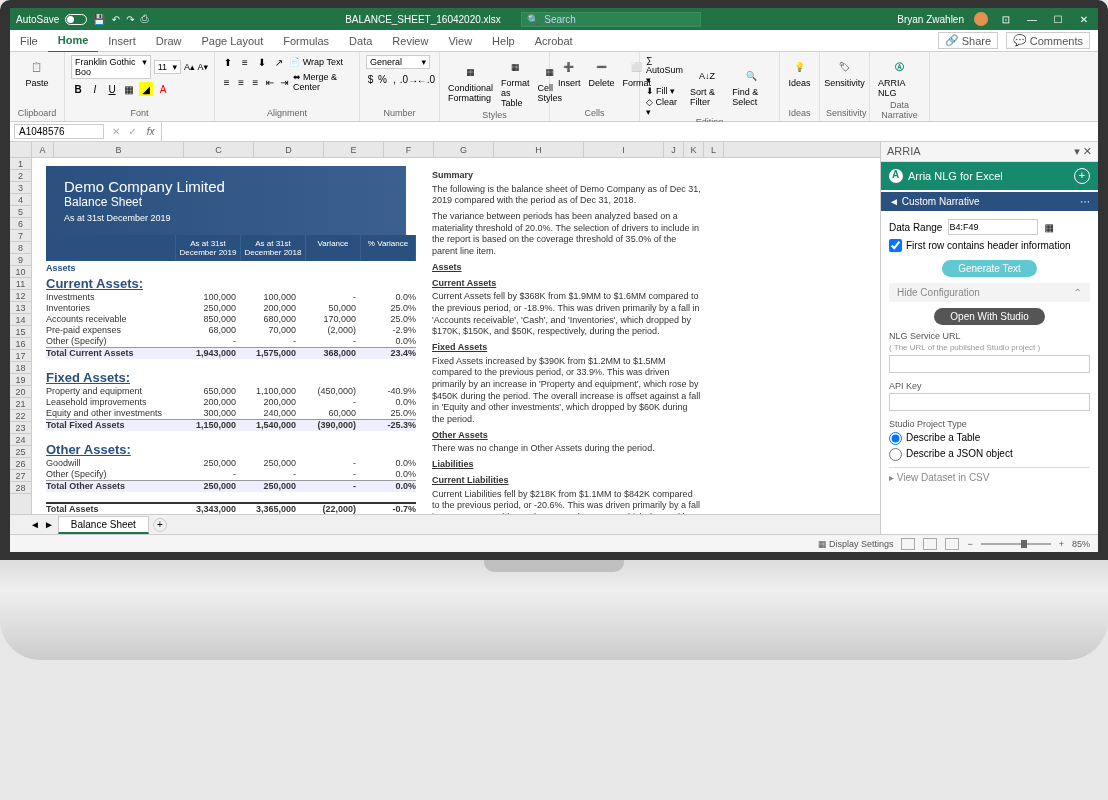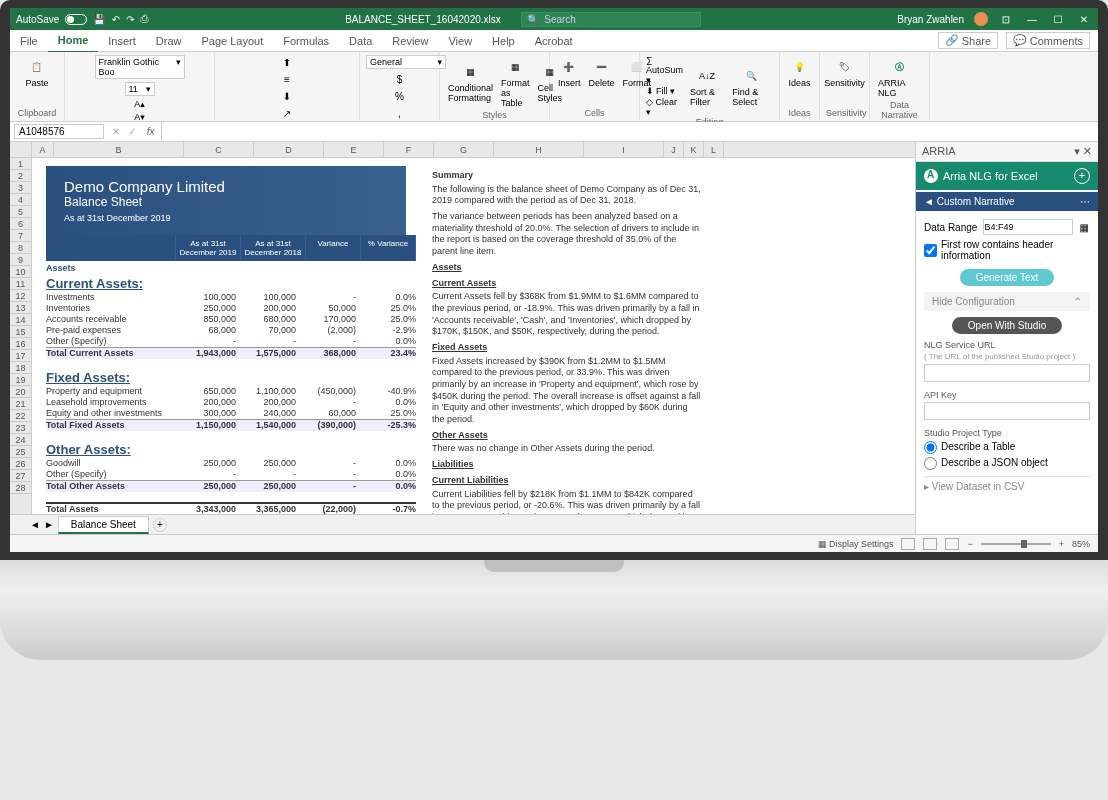--- a/index.html
+++ b/index.html
@@ -30,21 +30,21 @@
 
 .ribbon { height: 70px; background: #f5f5f5; border-bottom: 1px solid #d0d0d0; display: flex; font-size: 9px; }
 .ribbon-group { border-right: 1px solid #e0e0e0; padding: 3px 6px; display: flex; flex-direction: column; justify-content: space-between; }
 .ribbon-group .label { text-align: center; color: #666; font-size: 9px; }
 .rg-body { display:flex; gap:4px; align-items:center; }
 .big-btn { display:flex; flex-direction:column; align-items:center; gap:1px; padding:2px; cursor:pointer; }
 .big-btn .icon { width:20px; height:20px; display:flex; align-items:center; justify-content:center; }
 .font-box { border:1px solid #ccc; background:#fff; font-size:9px; padding:1px 3px; width:90px; display:flex; justify-content:space-between; }
 .size-box { border:1px solid #ccc; background:#fff; font-size:9px; padding:1px 3px; width:30px; display:flex; justify-content:space-between; }
 .tiny { font-size:9px; }
-.mini-row { display:flex; gap:3px; align-items:center;flex-direction:column; }
+.mini-row { display:flex; gap:3px; align-items:center; }
 .icon-sq { width:14px; height:14px; display:inline-flex; align-items:center; justify-content:center; font-size:10px; cursor:pointer; }
 
 
 .formula-bar { height: 20px; background: #fff; border-bottom: 1px solid #d0d0d0; display: flex; align-items: center; font-size: 10px; }
 .name-box { border: 1px solid #ccc; padding: 1px 4px; width: 90px; margin: 0 4px; }
 .fx { padding: 0 6px; color: #666; font-style:italic; }
 
 
 .content { flex: 1; display: flex; overflow: hidden; }
 .sheet-area { flex: 1; display: flex; flex-direction: column; overflow: hidden; position:relative; }
@@ -72,21 +72,21 @@
 .bs-total { border-top:1px solid #999; font-weight:bold; background:#eef; }
 .bs-grand { border-top:2px solid #333; border-bottom:1px solid #333; font-weight:bold; }
 
 
 .narrative { position:absolute; left:400px; top:8px; width:270px; font-size:9px; line-height:1.3; color:#333; }
 .narrative .h { font-weight:bold; margin:4px 0 2px; }
 .narrative .uh { font-weight:bold; text-decoration:underline; margin:4px 0 2px; }
 .narrative p { margin-bottom:4px; }
 
 
-.arria { width: 183px; background: #fff; border-left: 1px solid #ccc; display: flex; flex-direction: column; font-size: 10px; }
+.arria { width: 218px; background: #fff; border-left: 1px solid #ccc; display: flex; flex-direction: column; font-size: 10px; }
 .arria .panel-title { height: 20px; background: #f5f5f5; padding: 3px 6px; font-size: 11px; color:#555; display:flex; justify-content:space-between; border-bottom:1px solid #ddd; }
 .arria .brand { background: #178a6e; color: #fff; padding: 6px 8px; display:flex; align-items:center; justify-content:space-between; font-size:11px; }
 .arria .brand-left { display:flex; align-items:center; gap:5px; }
 .arria .brand .logo { width:14px; height:14px; background:#fff; border-radius:50%; position:relative; }
 .arria .brand .logo::after { content:'A'; color:#178a6e; font-size:10px; position:absolute; left:3px; top:0; font-weight:bold; }
 .arria .plus-c { width:16px; height:16px; border:1.5px solid #fff; border-radius:50%; text-align:center; line-height:13px; }
 .arria .dropdown { background: #2a5080; color: #fff; padding: 4px 8px; display:flex; justify-content:space-between; font-size:10px; margin-top:2px; }
 .arria .body { padding: 8px; flex:1; overflow:auto; }
 .arria .field-row { display:flex; align-items:center; gap:6px; margin-bottom:4px; }
 .arria input[type=text] { border:1px solid #ccc; padding:2px 0; font-size:9px; width:90px; }
@@ -218,21 +218,21 @@
         <span class="icon-sq">≡</span>
         <span class="icon-sq">⇤</span>
         <span class="icon-sq">⇥</span>
         <span class="tiny">⬌ <span>Merge &amp; Center</span></span>
       </div>
     </div>
     <div class="label">Alignment</div>
   </div>
   <div class="ribbon-group" style="width:80px">
     <div>
-      <div class="font-box" style="width:80px">
+      <div class="font-box" style="width:64px">
               <span>General</span>
               <span>▾</span>
             </div>
       <div class="mini-row" style="margin-top:3px">
         <span class="icon-sq">$</span>
         <span class="icon-sq">%</span>
         <span class="icon-sq">,</span>
         <span class="icon-sq">.0→</span>
         <span class="icon-sq">←.0</span>
       </div>

